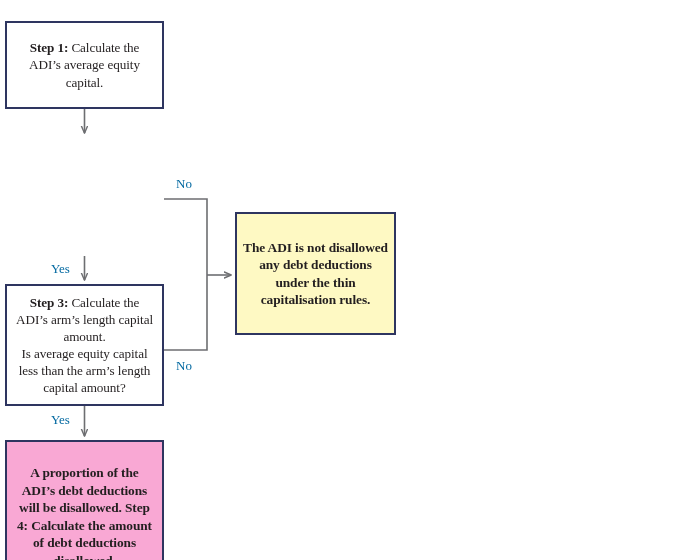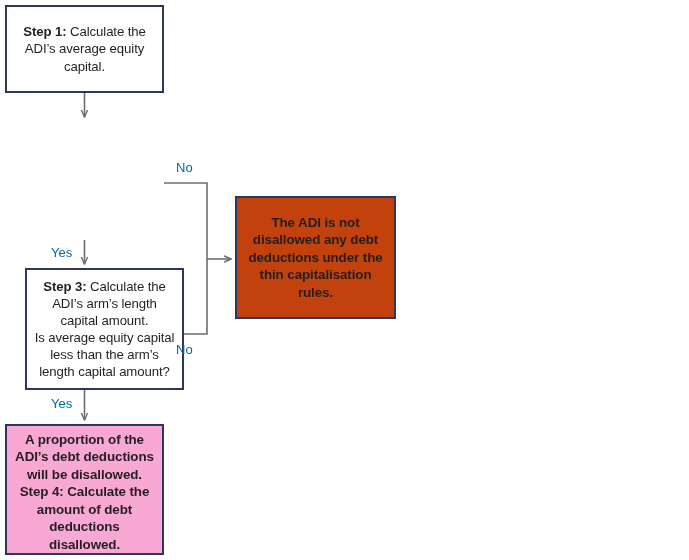--- a/index.html
+++ b/index.html
@@ -12,23 +12,24 @@
     height: 560px;
     position: relative;
     overflow: hidden;
     font-family: "Liberation Sans", sans-serif;
     color: #231f20;
   }
 
   #flow {
     position: absolute;
     left: 0;
-    top: 0;
+    top: 16px;
     width: 689px;
     height: 448px;
+    font-family: Liberation Serif, serif;
   }
 
   .node {
     position: absolute;
     box-sizing: border-box;
     border: 2px solid #2e3560;
     display: flex;
     align-items: center;
     justify-content: center;
     text-align: center;
@@ -45,36 +46,36 @@
 
   .node-plain {
     background: #ffffff;
     font-weight: 400;
   }
   .node-plain .lead {
     font-weight: 700;
   }
 
   .node-terminal {
-    background: #c2410c;
+    background: #fef9c3;
     font-weight: 700;
     font-size: 13.4px;
   }
 
   .node-result {
     background: #f9a8d4;
     font-weight: 700;
     font-size: 13.4px;
     align-items: flex-end;
   }
 
   
   #box-step1 { left: 5px;   top: 5px;   width: 159px; height: 88px; }
   #box-step2 { left: 5px;   top: 121px; width: 159px; height: 119px; }
-  #box-step3 { left: 5px;   top: 268px; width: 159px; height: 122px; margin-left: 20px; }
+  #box-step3 { left: 5px;   top: 268px; width: 159px; height: 122px; }
   #box-result{ left: 5px;   top: 424px; width: 159px; height: 131px; }
   #box-noded { left: 235px; top: 196px; width: 161px; height: 123px; }
 
   
   #wires {
     position: absolute;
     left: 0; top: 0;
     width: 689px; height: 560px;
     pointer-events: none;
   }

